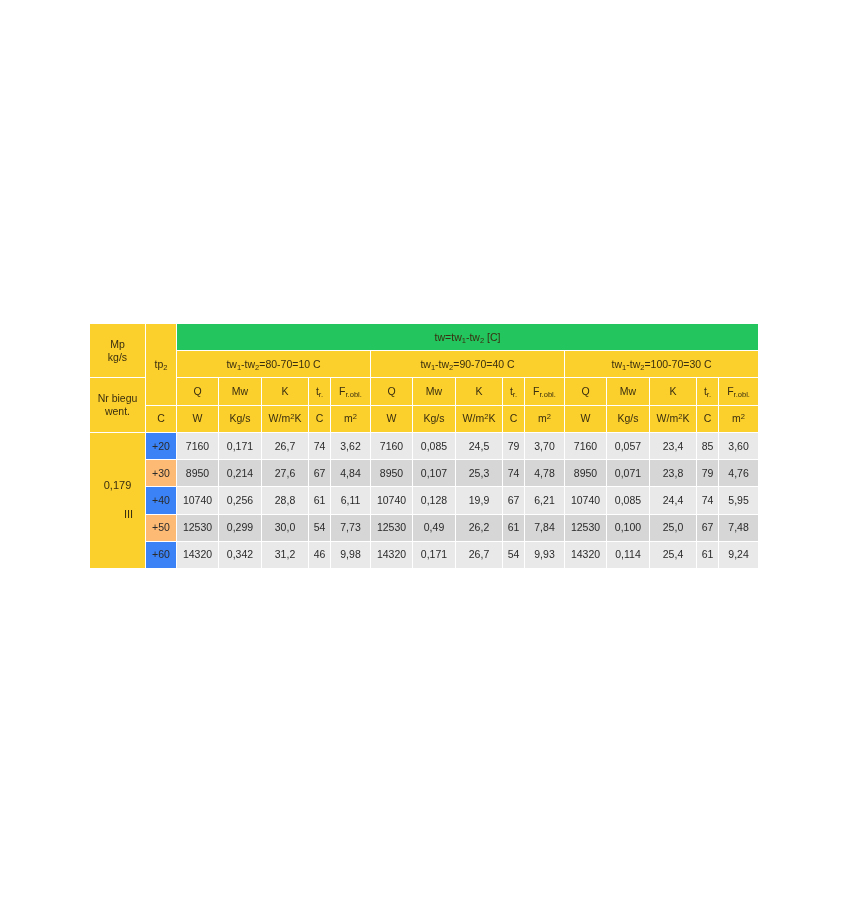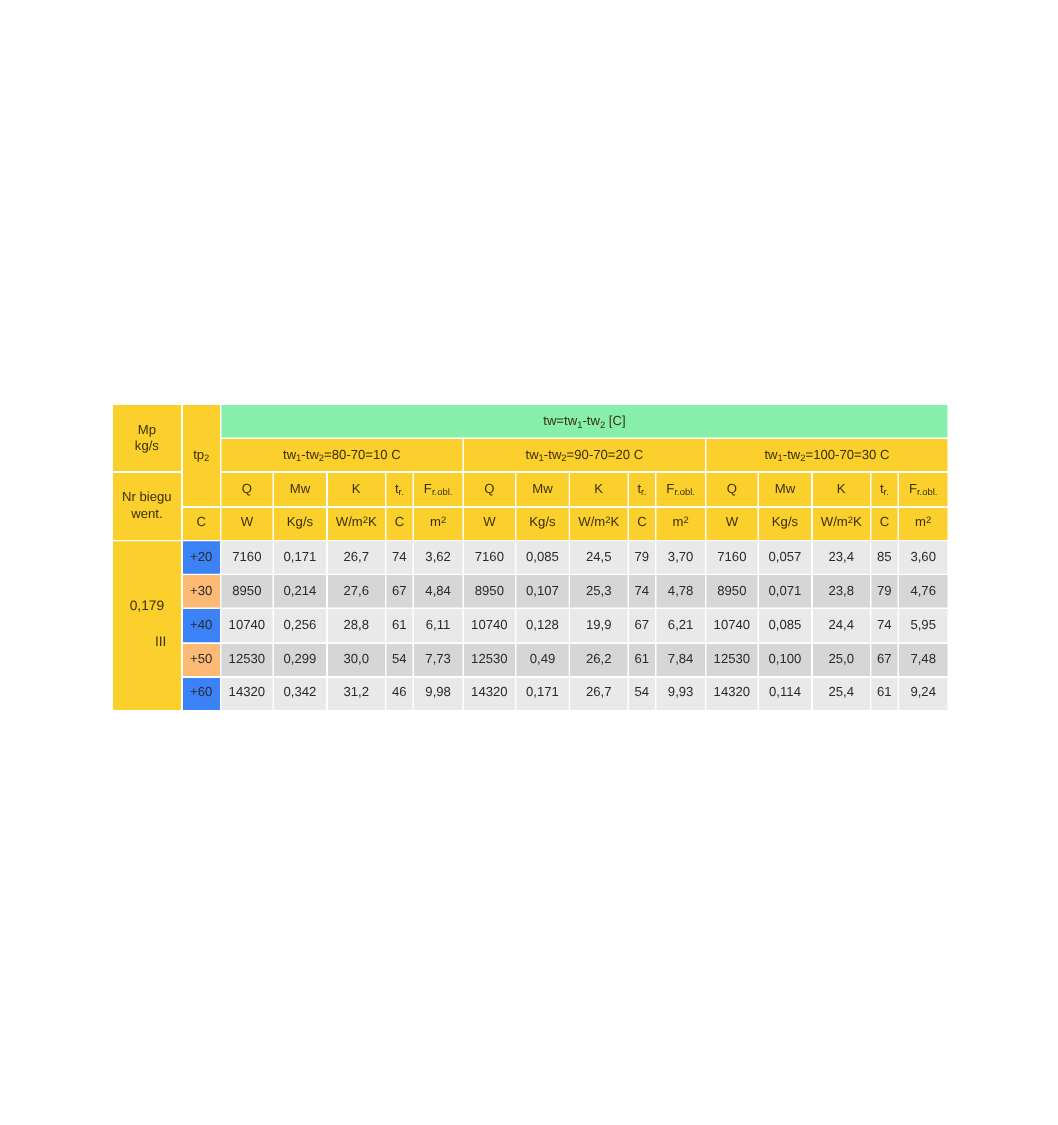--- a/index.html
+++ b/index.html
@@ -44,21 +44,21 @@
     white-space: nowrap;
     overflow: hidden;
   }
   
   td.hdr {
     background: #fbcf2c;
     color: #3a2f10;
     margin-top: 24px;
   }
   td.hdr-strong {
-    background: #86efac;
+    background: #22c55e;
     color: #3a2f10;
   }
   
   td.corner {
     background: #fbcf2c;
     color: #3a2f10;
   }
   td.rowlabel {
     background: #fbcf2c;
     color: #3a2f10;
@@ -122,21 +122,21 @@
           <td class="hdr-strong" colspan="15">
             <span>tw=tw</span><sub>1</sub><span>-tw</span><sub>2</sub><span> [C]</span>
           </td>
         </tr>
 
         <tr>
           <td class="hdr" colspan="5">
             <span>tw</span><sub>1</sub><span>-tw</span><sub>2</sub><span>=80-70=10 C</span>
           </td>
           <td class="hdr" colspan="5">
-            <span>tw</span><sub>1</sub><span>-tw</span><sub>2</sub><span>=90-70=20 C</span>
+            <span>tw</span><sub>1</sub><span>-tw</span><sub>2</sub><span>=90-70=40 C</span>
           </td>
           <td class="hdr" colspan="5">
             <span>tw</span><sub>1</sub><span>-tw</span><sub>2</sub><span>=100-70=30 C</span>
           </td>
         </tr>
 
         <tr>
           <td class="corner" rowspan="2">
             <span class="twoline">Nr biegu</span>
             <span class="twoline">went.</span>

